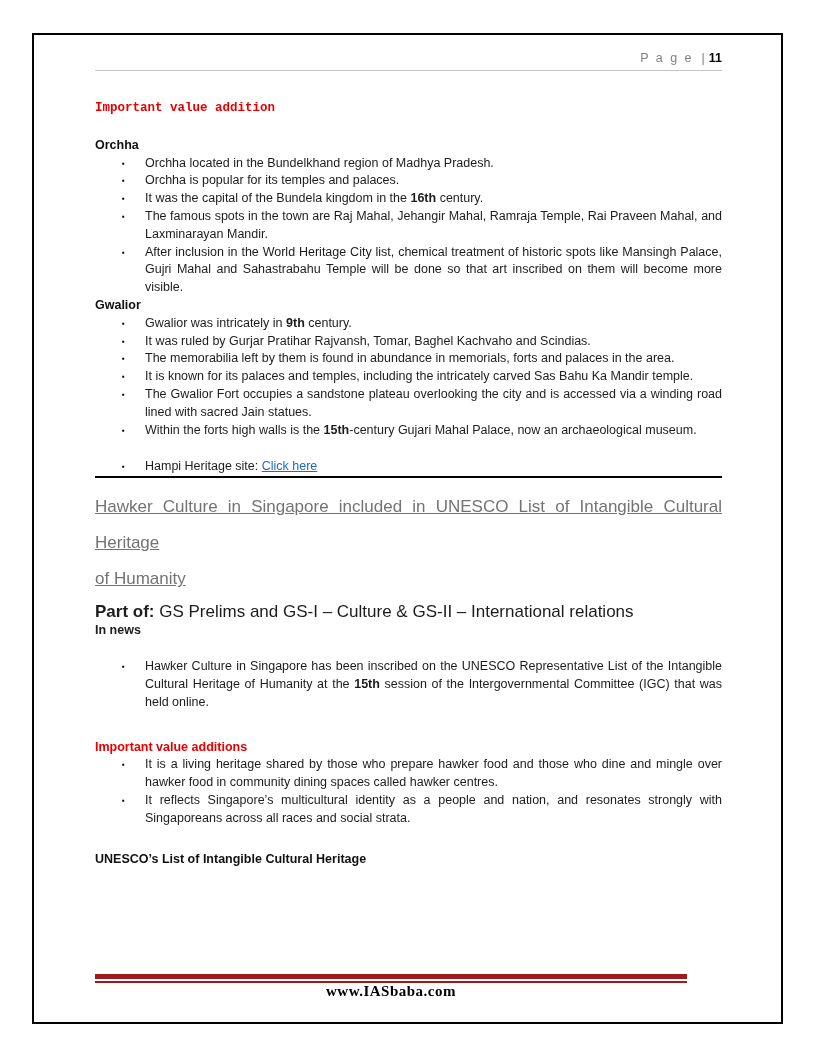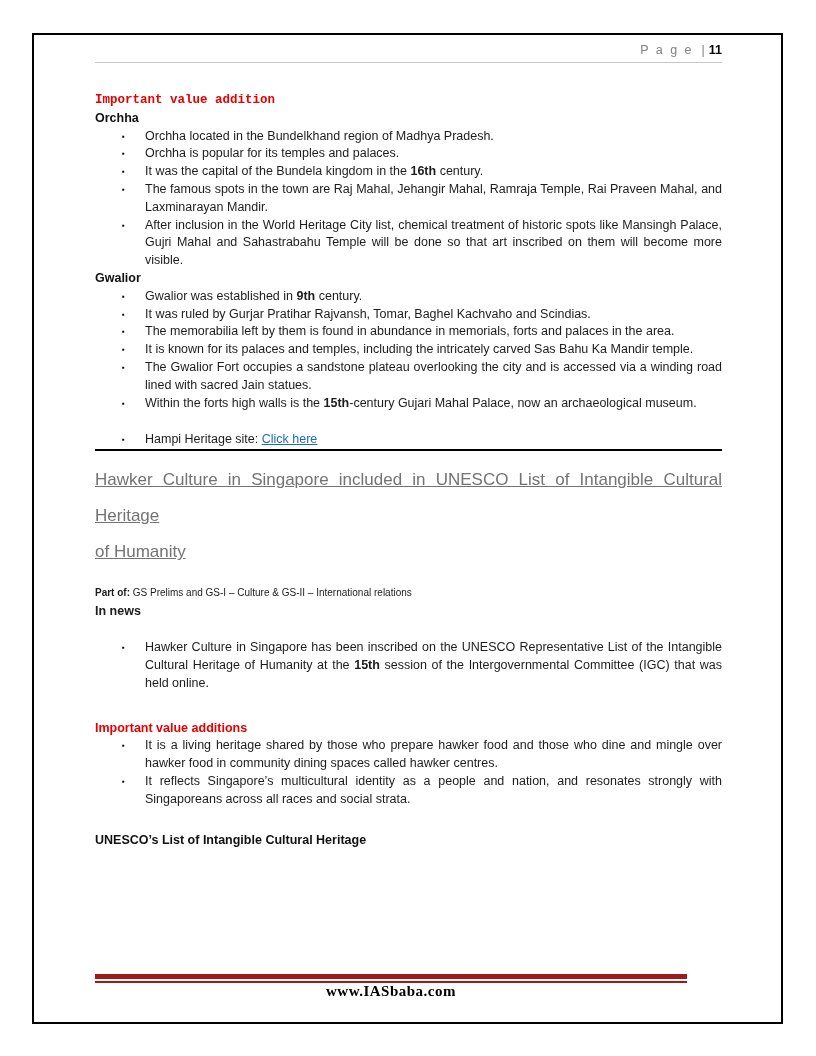--- a/index.html
+++ b/index.html
@@ -2,52 +2,52 @@
 <html><head>
 <meta charset="utf-8">
 <style>
   html,body{margin:0;padding:0;background:#fff;}
   .page{position:relative;width:816px;height:1056px;background:#fff;overflow:hidden;
         font-family:"Liberation Sans","DejaVu Sans",sans-serif;color:#1c1c1c;}
   .page-border{position:absolute;left:32px;top:33px;width:747px;height:987px;border:2px solid #000;}
   .inner{padding:0 59px 0 61px;}
 
   
-  .doc-header{padding-top:8px;padding-bottom:5px;border-bottom:1px solid #c6c6c6;
+  .doc-header{padding-top:16px;padding-bottom:5px;border-bottom:1px solid #c6c6c6;
               text-align:right;font-size:12.5px;}
   .pg-word{color:#808080;letter-spacing:2px;}
   .pg-sep{color:#808080;margin:0 4px 0 8px;}
   .pg-num{color:#000;font-weight:700;}
 
   
   .red-heading{font-size:12.5px;font-weight:700;color:#e60000;line-height:17.8px;}
   .rh1{margin-top:29px;font-family:Liberation Mono, monospace;}
   .rh2{margin-top:27px;}
   .bold-heading{font-size:12.5px;font-weight:700;color:#111;line-height:17.8px;}
-  .mt19{}
+  .mt19{margin-top:19px;}
   .mt23{margin-top:23px;}
 
   
   ul.bullets{list-style:none;margin:0;padding:0;}
   ul.bullets li{position:relative;padding-left:50px;font-size:12.5px;line-height:17.8px;
                 text-align:justify;}
   ul.bullets li .marker{position:absolute;left:27px;top:0;font-size:8px;color:#000;}
   .b{font-weight:700;}
   .link{color:#1b6ac9;text-decoration:underline;cursor:pointer;}
   ul.bullets.gap{margin-top:19px;}
 
   
   .black-rule{border-top:2px solid #000;height:0;margin-top:0;}
 
   
   .article-title{margin-top:11px;color:#737373;font-size:17px;}
   .article-title .tl{display:block;line-height:36px;text-decoration:underline;}
   .article-title .tl.just{text-align:justify;text-align-last:justify;}
 
-  .partof{margin-top:13px;font-size:10px;line-height:19px;}
+  .partof{margin-top:5px;font-size:17px;line-height:19px;}
   .innews{font-size:12.5px;font-weight:700;line-height:19px;}
   ul.bullets.news{margin-top:18px;}
 
   
   .doc-footer{position:absolute;left:95px;top:974px;width:592px;}
   .bar{background:#9e1b1b;}
   .bar.thick{height:5px;}
   .bar.thin{height:2px;margin-top:2px;}
   .site{text-align:center;font-family:"Liberation Serif","DejaVu Serif",serif;
         font-weight:700;font-size:15px;color:#000;letter-spacing:0.5px;cursor:pointer;}
@@ -92,21 +92,21 @@
             <span class="marker">▪</span>
             <span><span>After inclusion in the World Heritage City list, chemical treatment of historic spots like Mansingh Palace, Gujri Mahal and Sahastrabahu Temple will be done so that art inscribed on them will become more visible.</span></span>
           </li>
         </ul>
 
       <div class="bold-heading">Gwalior</div>
       <ul class="bullets">
 
           <li>
             <span class="marker">▪</span>
-            <span><span>Gwalior was established in </span><span class="b">9th</span><span> century.</span></span>
+            <span><span>Gwalior was intricately in </span><span class="b">9th</span><span> century.</span></span>
           </li>
 
           <li>
             <span class="marker">▪</span>
             <span><span>It was ruled by Gurjar Pratihar Rajvansh, Tomar, Baghel Kachvaho and Scindias.</span></span>
           </li>
 
           <li>
             <span class="marker">▪</span>
             <span><span>The memorabilia left by them is found in abundance in memorials, forts and palaces in the area.</span></span>

